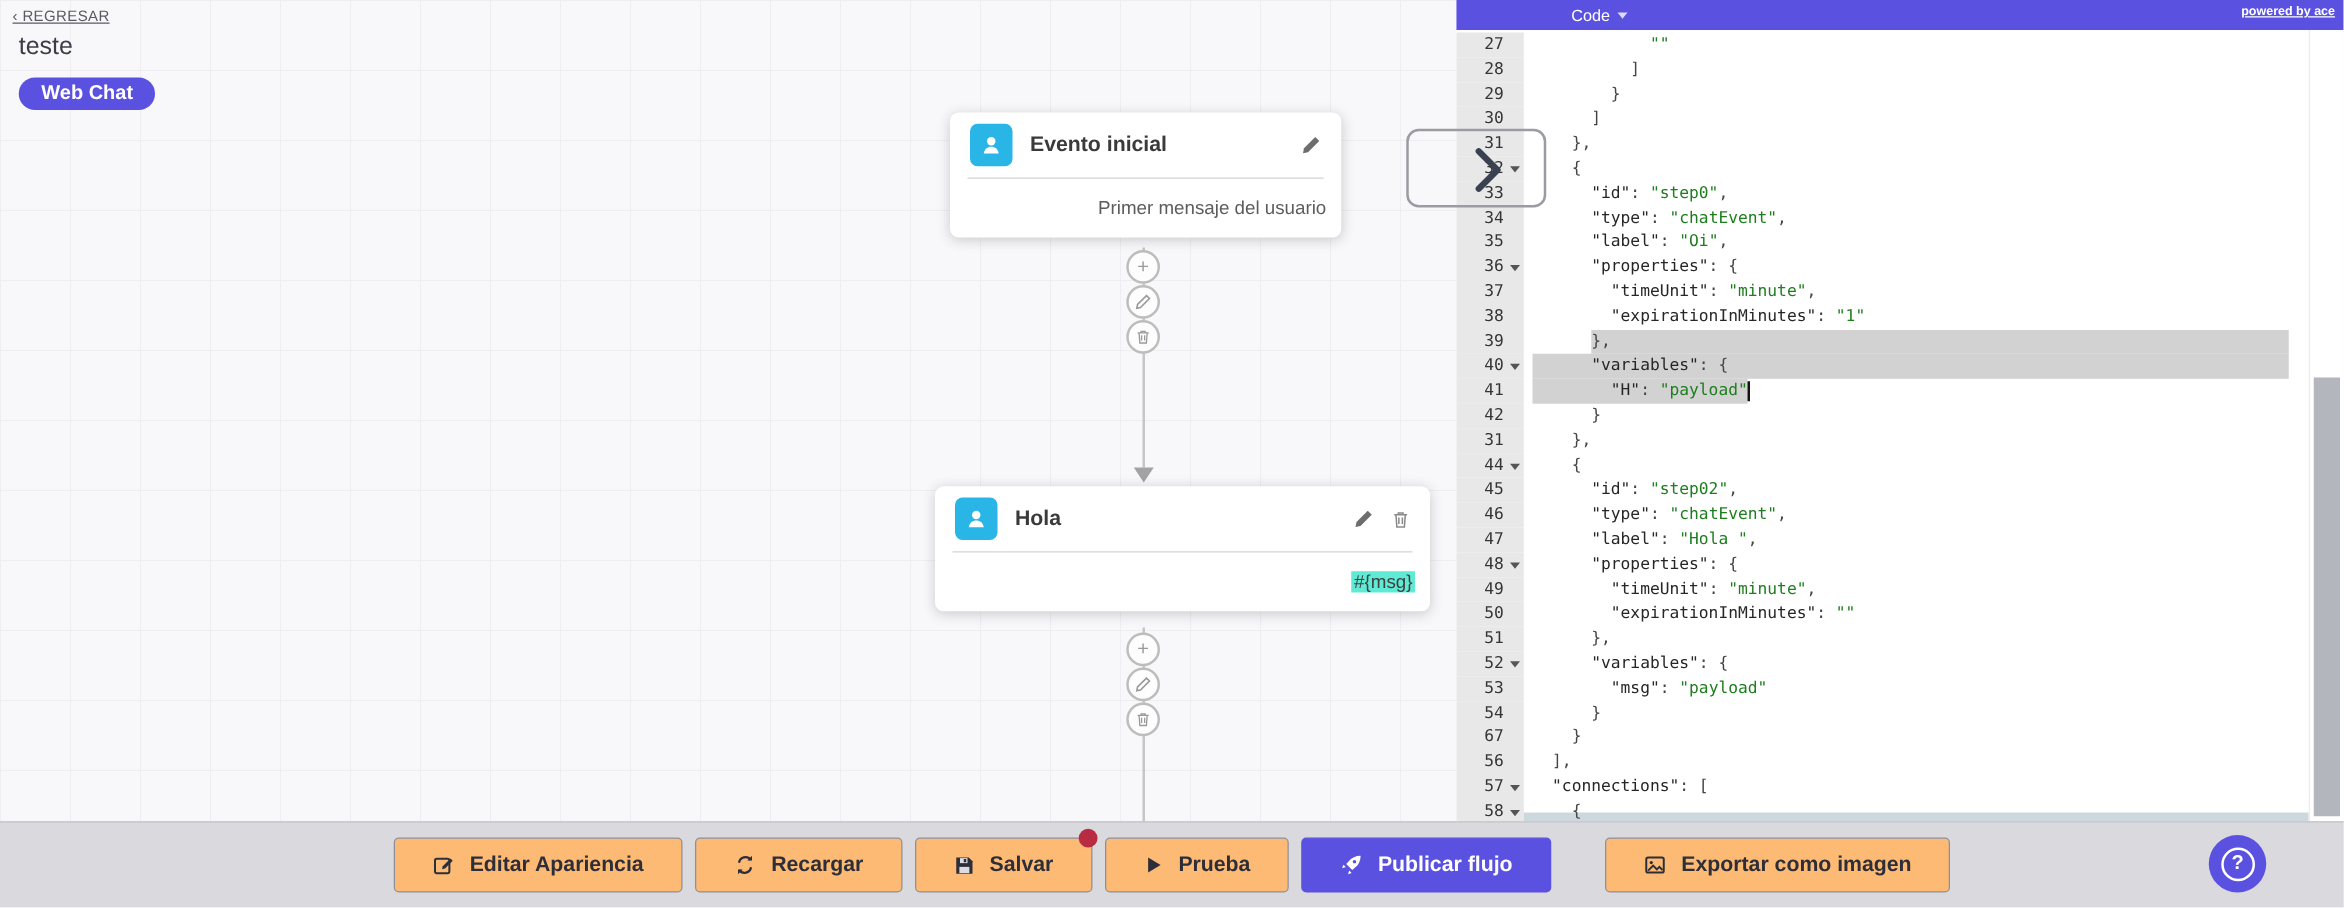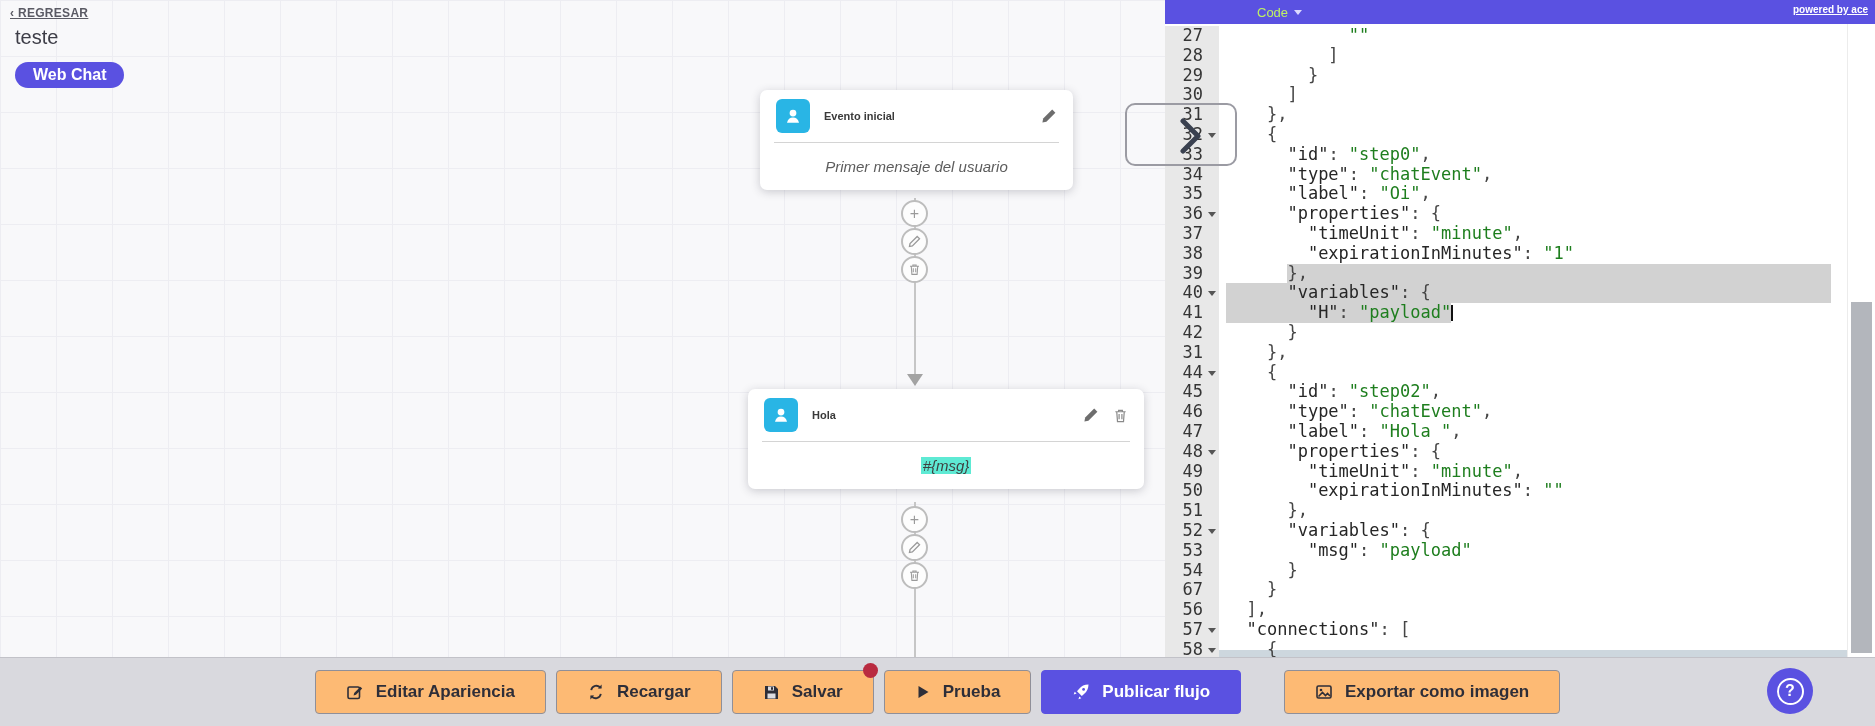--- a/index.html
+++ b/index.html
@@ -9,63 +9,63 @@
   *{margin:0;padding:0;box-sizing:border-box;}
   html,body{width:1875px;height:726px;overflow:hidden;}
   body{font-family:"Liberation Sans",sans-serif;position:relative;background:#f8f8fa;}
 
   
   .canvas{position:absolute;left:0;top:0;width:1165px;height:657px;
     background-color:#f8f8fa;
     background-image:linear-gradient(#ededf2 1px,transparent 1px),
                      linear-gradient(90deg,#ededf2 1px,transparent 1px);
     background-size:56px 56px;}
-  .back-link{position:absolute;left:10px;top:6px;font-size:12px;font-weight:bold;color:#5a5a64;
+  .back-link{position:absolute;left:10px;top:6px;font-size:12px;font-weight:normal;color:#5a5a64;
     text-decoration:underline;letter-spacing:.3px;cursor:pointer;}
   .flow-title{position:absolute;left:15px;top:26px;font-size:20px;color:#3d3d47;}
   .badge{position:absolute;left:15px;top:62px;background:var(--accent);color:#fff;font-weight:bold;
     font-size:16px;padding:4px 18px;border-radius:16px;}
 
   .node{position:absolute;background:#fff;border-radius:7px;
     box-shadow:0 2px 10px rgba(40,40,60,.22);}
   .node1{left:760px;top:90px;width:313px;}
   .node2{left:748px;top:389px;width:396px;}
   .node-head{display:flex;align-items:center;gap:14px;padding:10px 16px;height:52px;}
   .node-ic{width:34px;height:34px;border-radius:6px;background:var(--node-ic);
     display:flex;align-items:center;justify-content:center;flex:none;}
-  .node-title{font-size:11px;font-weight:bold;color:#3a3a3a;flex:1;}
+  .node-title{font-size:17px;font-weight:bold;color:#3a3a3a;flex:1;}
   .node-acts{display:flex;gap:14px;color:#6d6d6d;}
   .node-acts .act{cursor:pointer;display:flex;align-items:center;}
   .node-divider{border-top:1px solid #d4d4d4;margin:0 14px;}
-  .node-body{padding:15px 12px;text-align:center;font-size:15px;font-style:italic;color:#5c5c5c;}
+  .node-body{padding:15px 12px;text-align:right;font-size:15px;color:#5c5c5c;}
   .hl{background:#5eead4;padding:0 2px;color:#3f3f3f;}
 
   .conn-line{position:absolute;width:2px;background:#c6c6c6;}
   .line1{left:914px;top:198px;height:176px;}
   .line2{left:914px;top:502px;height:155px;}
   .conn-arrow{position:absolute;left:907px;top:374px;width:0;height:0;
     border-left:8px solid transparent;border-right:8px solid transparent;border-top:12px solid #a3a3a3;}
   .conn-stack{position:absolute;display:flex;flex-direction:column;align-items:center;}
   .stack1{left:901px;top:199px;}
   .stack2{left:901px;top:505px;}
   .cbtn{width:27px;height:27px;border-radius:50%;background:#fdfdfd;border:2px solid #bdbdbd;
     color:#9a9a9a;display:flex;align-items:center;justify-content:center;margin-top:1px;cursor:pointer;
     font-size:16px;line-height:1;}
 
   
   .editor{position:absolute;left:1165px;top:0;width:710px;height:657px;background:#fff;overflow:hidden;}
   .ed-head{position:absolute;left:0;top:0;right:0;height:24px;background:var(--accent);
     display:flex;align-items:center;}
-  .ed-title{color:#bef264;font-size:13px;margin-left:92px;cursor:pointer;display:flex;align-items:center;gap:6px;}
+  .ed-title{color:#ffffff;font-size:13px;margin-left:92px;cursor:pointer;display:flex;align-items:center;gap:6px;}
   .caret-down{width:0;height:0;border-left:4px solid transparent;border-right:4px solid transparent;
     border-top:5px solid #dcd9ff;display:inline-block;}
   .powered{position:absolute;right:7px;top:4px;color:#fff;font-size:10px;font-weight:bold;
     text-decoration:underline;cursor:pointer;padding-left:32px;}
   .ed-lines{position:absolute;left:0;top:26px;right:44px;font-family:"DejaVu Sans Mono",monospace;
-    font-size:17px;}
+    font-size:13px;}
   .cl{display:flex;height:19.8px;line-height:19.8px;}
   .gut{width:54px;flex:none;background:var(--gutter);color:#353535;text-align:right;
     padding-right:16px;position:relative;}
   .fold{position:absolute;right:3px;top:8px;width:0;height:0;border-left:4px solid transparent;
     border-right:4px solid transparent;border-top:5px solid #555;}
   .codetxt{flex:1;white-space:pre;position:relative;padding-left:7px;}
   .codetxt span.tk{position:relative;z-index:1;}
   .tk-k{color:var(--key);} .tk-s{color:var(--str);} .tk-p{color:var(--punct);}
   .selbg{position:absolute;top:0;bottom:0;background:var(--sel);z-index:0;margin-left:7px;}
   .cursorbar{position:absolute;top:2px;bottom:2px;width:2px;background:#111;z-index:2;margin-left:7px;}

